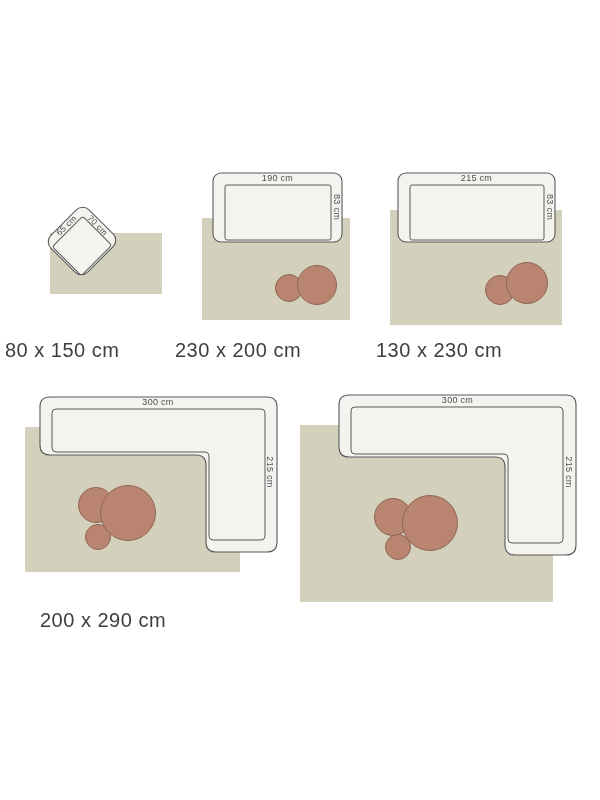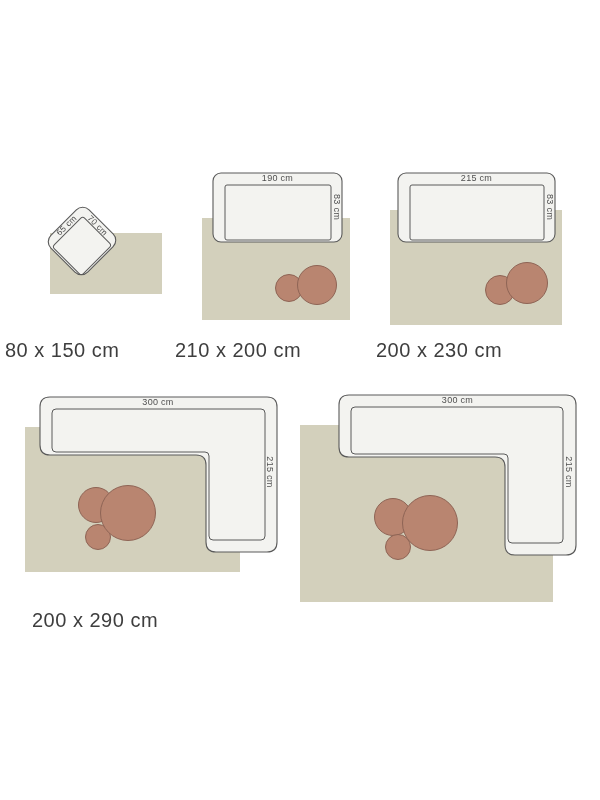--- a/index.html
+++ b/index.html
@@ -39,21 +39,21 @@
   .c2-large{left:297px;top:265px;width:40px;height:40px;}
   
   .rug-3{left:390px;top:210px;width:172px;height:115px;}
   .sofa-3{left:395px;top:168px;width:165px;height:78px;}
   .label-3{left:376px;top:338px;}
   .c3-small{left:485px;top:275px;width:30px;height:30px;}
   .c3-large{left:506px;top:262px;width:42px;height:42px;}
   
   .rug-4{left:25px;top:427px;width:215px;height:145px;}
   .sofa-4{left:35px;top:392px;width:248px;height:166px;}
-  .label-4{left:32px;top:608px;}
+  .label-4{left:40px;top:608px;}
   .c4-med{left:78px;top:487px;width:36px;height:36px;}
   .c4-small{left:85px;top:524px;width:26px;height:26px;}
   .c4-large{left:100px;top:485px;width:56px;height:56px;}
   
   .rug-5{left:300px;top:425px;width:253px;height:177px;}
   .sofa-5{left:336px;top:390px;width:245px;height:168px;}
   .label-5{left:328px;top:608px;}
   .c5-med{left:374px;top:498px;width:38px;height:38px;}
   .c5-small{left:385px;top:534px;width:26px;height:26px;}
   .c5-large{left:402px;top:495px;width:56px;height:56px;}
@@ -76,32 +76,32 @@
 
   <div class="rug rug-2"></div>
   <div class="circle c2-small"></div>
   <div class="circle c2-large"></div>
   <svg class="furn sofa-2" viewBox="0 0 136 78">
     <rect class="furn-body" x="3" y="5" width="129" height="69" rx="8"></rect>
     <rect class="furn-seat" x="15" y="17" width="106" height="55" rx="2"></rect>
     <text class="dim-text" x="67.5" y="11">190 cm</text>
     <text class="dim-text" x="126.5" y="39" transform="rotate(90 126.5 39)">83 cm</text>
   </svg>
-  <div class="size-label label-2">210 x 200 cm</div>
+  <div class="size-label label-2">230 x 200 cm</div>
 
   <div class="rug rug-3"></div>
   <div class="circle c3-small"></div>
   <div class="circle c3-large"></div>
   <svg class="furn sofa-3" viewBox="0 0 165 78">
     <rect class="furn-body" x="3" y="5" width="157" height="69" rx="8"></rect>
     <rect class="furn-seat" x="15" y="17" width="134" height="55" rx="2"></rect>
     <text class="dim-text" x="81.5" y="11">215 cm</text>
     <text class="dim-text" x="154.5" y="39" transform="rotate(90 154.5 39)">83 cm</text>
   </svg>
-  <div class="size-label label-3">200 x 230 cm</div>
+  <div class="size-label label-3">130 x 230 cm</div>
 
   <div class="rug rug-4"></div>
   <div class="circle c4-med"></div>
   <div class="circle c4-small"></div>
   <div class="circle c4-large"></div>
   <svg class="furn sofa-4" viewBox="0 0 248 166">
     <path class="furn-body" d="M 15 5 L 232 5 Q 242 5 242 15 L 242 150 Q 242 160 232 160 L 181 160 Q 171 160 171 150 L 171 73 Q 171 63 161 63 L 15 63 Q 5 63 5 53 L 5 15 Q 5 5 15 5 Z"></path>
     <path class="furn-seat" d="M 21 17 L 226 17 Q 230 17 230 21 L 230 144 Q 230 148 226 148 L 178 148 Q 174 148 174 144 L 174 64 Q 174 60 170 60 L 21 60 Q 17 60 17 56 L 17 21 Q 17 17 21 17 Z"></path>
     <text class="dim-text" x="123" y="11">300 cm</text>
     <text class="dim-text" x="234" y="80" transform="rotate(90 234 80)">215 cm</text>

